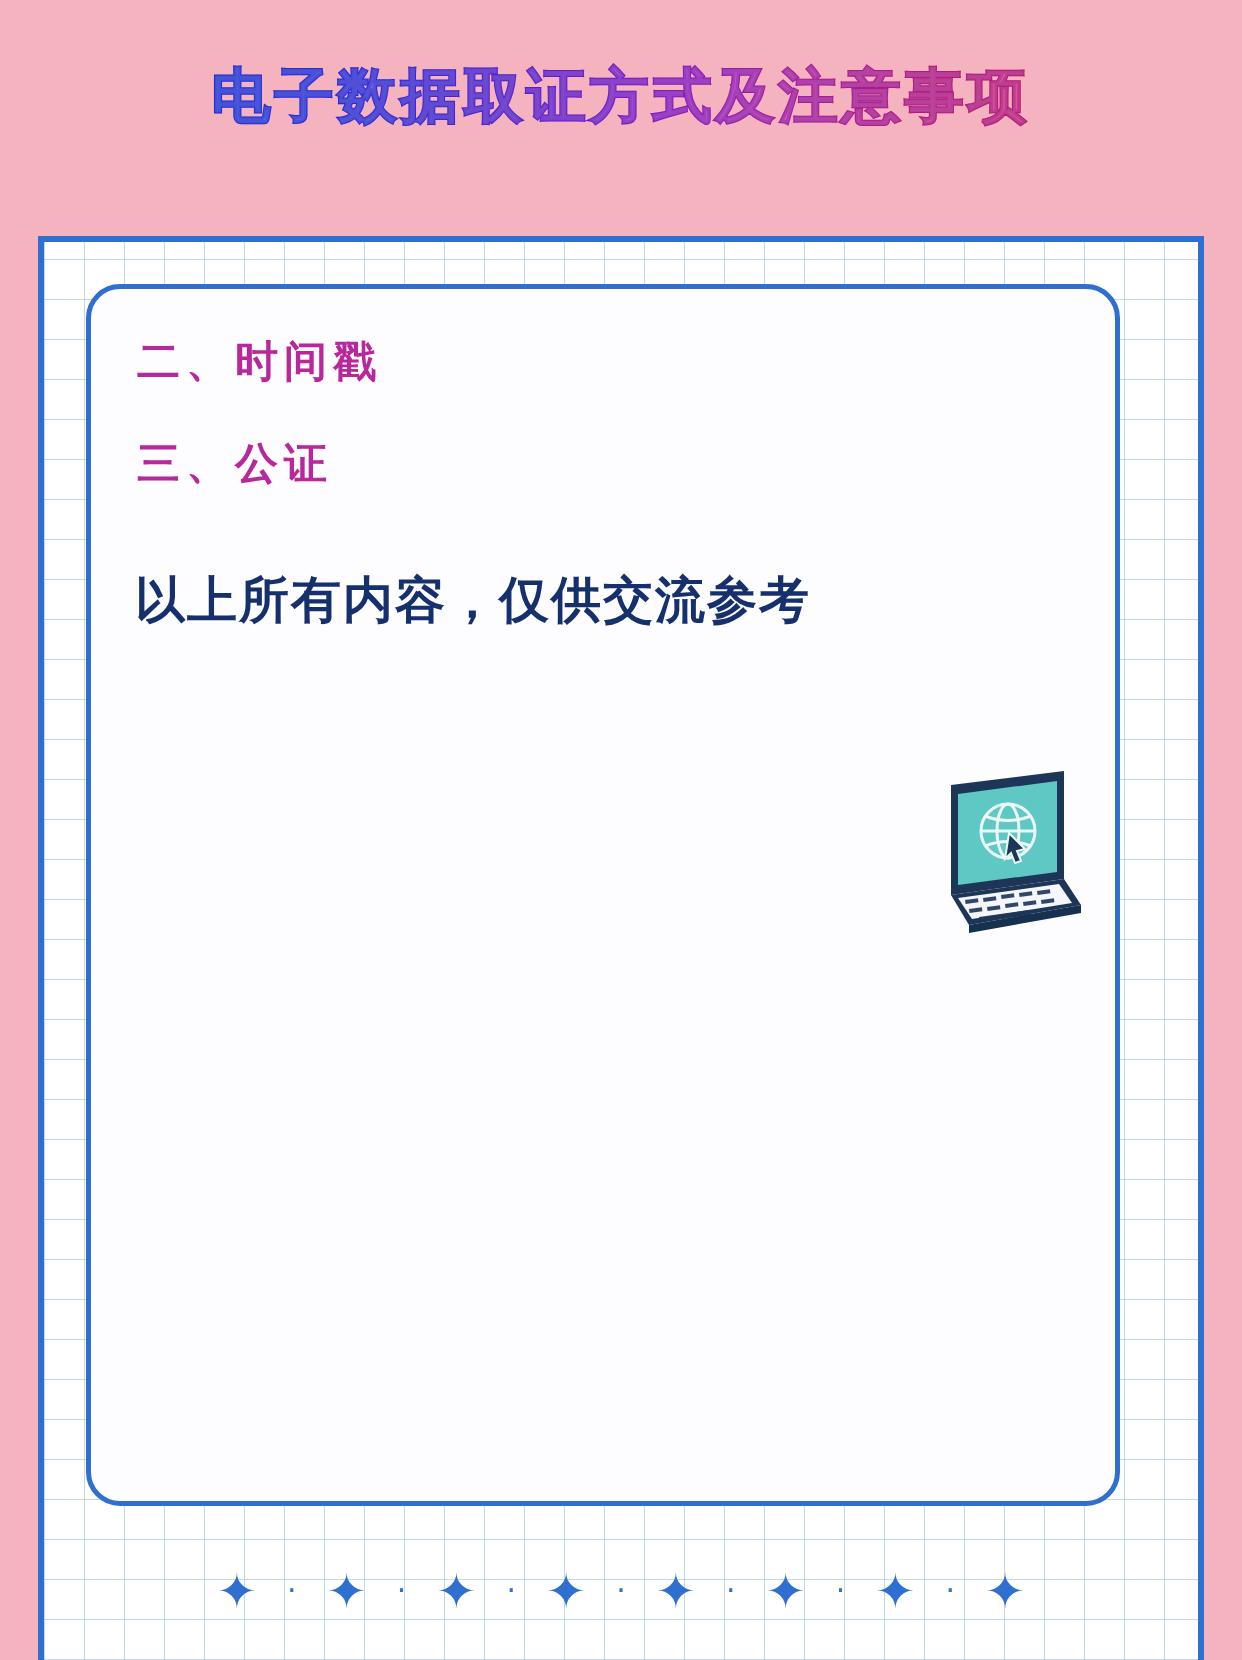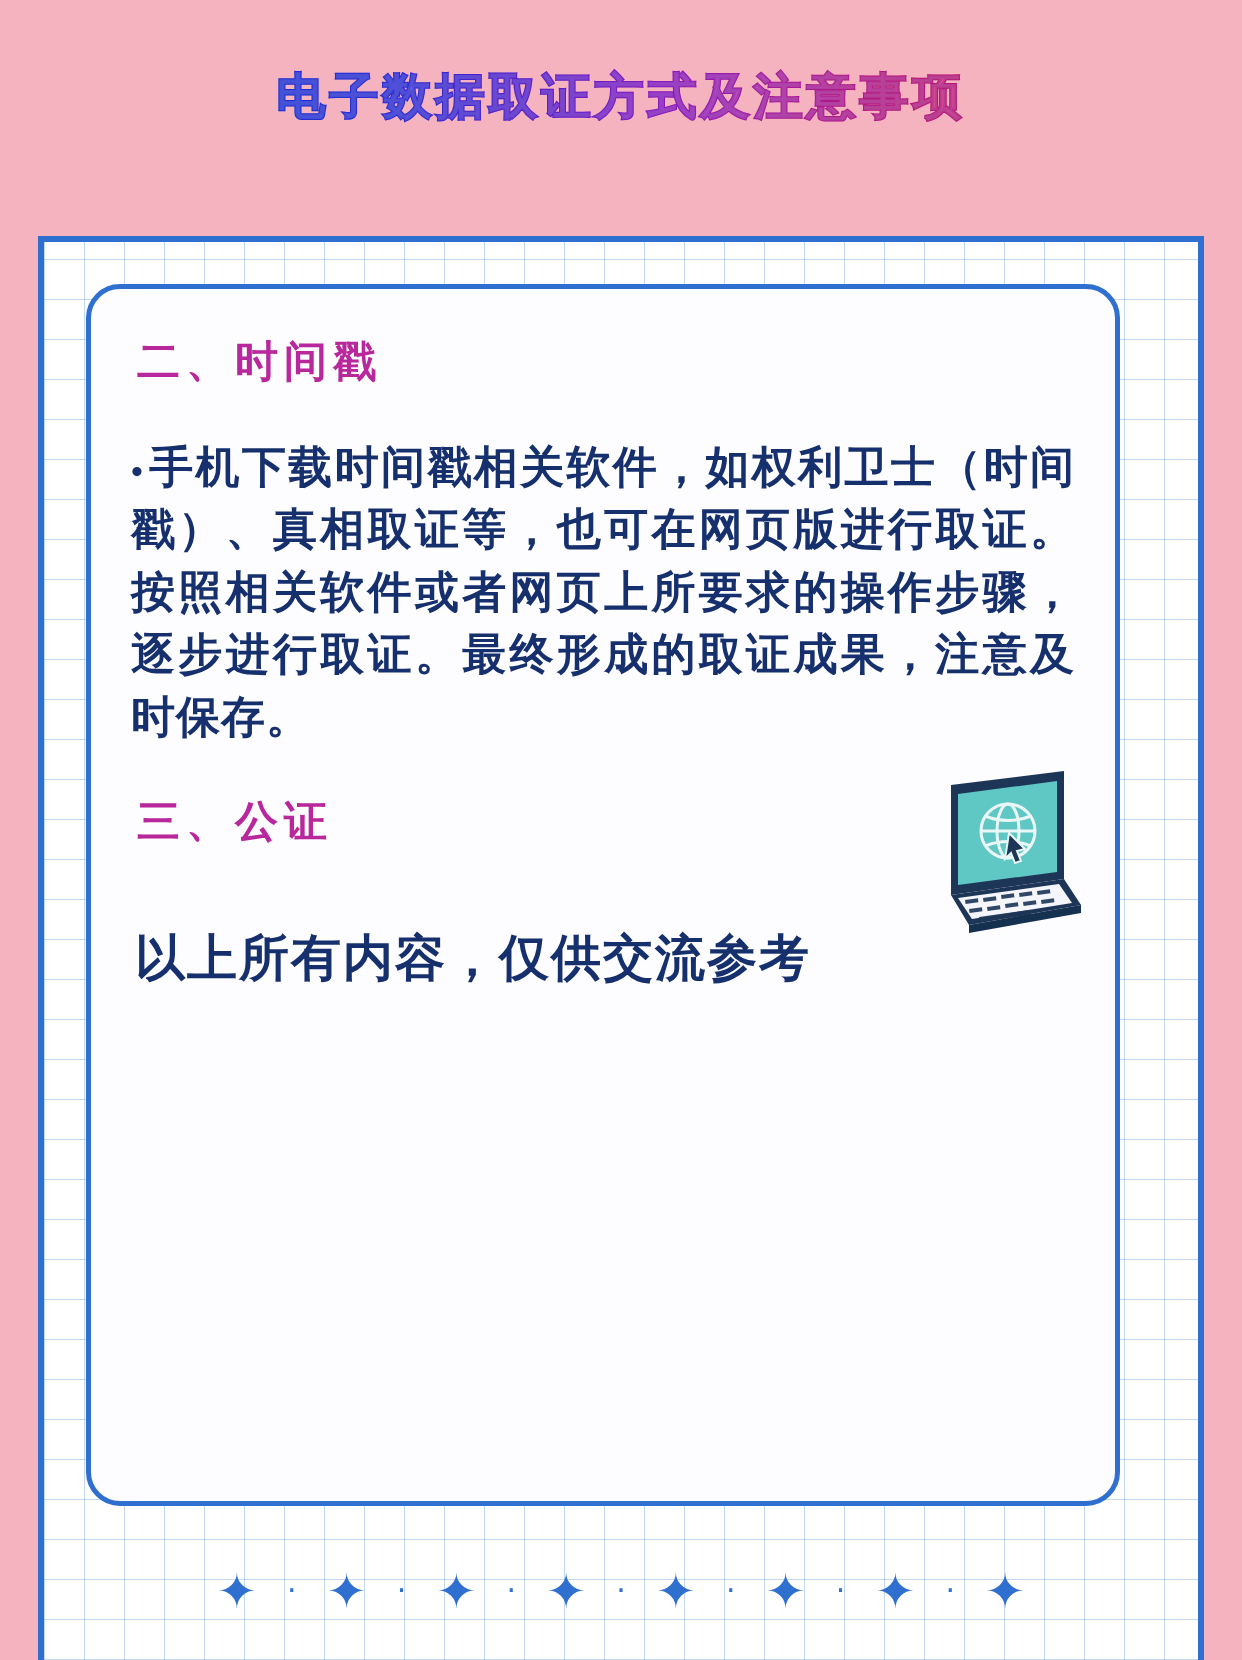--- a/index.html
+++ b/index.html
@@ -21,21 +21,21 @@
     height: 178px;
     display: flex;
     align-items: center;
     justify-content: center;
     box-sizing: border-box;
     padding-top: 16px;
   }
   .title-text {
     font-family: "Liberation Serif", serif;
     font-weight: bold;
-    font-size: 49px;
+    font-size: 59px;
     letter-spacing: 4px;
     white-space: nowrap;
     background: linear-gradient(90deg, #1636e8 0%, #2b30e6 18%, #6a1fd8 38%, #a716c9 55%, #d21a9a 72%, #e3177a 86%, #ea1466 100%);
     -webkit-background-clip: text;
     background-clip: text;
     color: transparent;
     -webkit-text-stroke: 2px rgba(30,20,150,0.25);
     text-shadow: 0 0 1px rgba(255,255,255,0.25);
   }
 
@@ -148,21 +148,20 @@
 
 <div class="title-bar">
   <div class="title-text">电子数据取证方式及注意事项</div>
 </div>
 
 <div class="sheet">
 
   <div class="panel">
 
     <div class="section-heading">二、时间戳</div>
-    <p class="para"><span class="bullet">•</span><span>手机下载时间戳相关软件，如权利卫士（时间戳）、真相取证等，也可在网页版进行取证。按照相关软件或者网页上所要求的操作步骤，逐步进行取证。最终形成的取证成果，注意及时保存。</span></p>
 
     <div class="spacer-h3"></div>
 
     <div class="section-heading">三、公证</div>
 
     <div class="footnote">以上所有内容，仅供交流参考</div>
 
     <div class="laptop">
       <svg width="230" height="210" viewBox="0 0 230 210" xmlns="http://www.w3.org/2000/svg">
 

